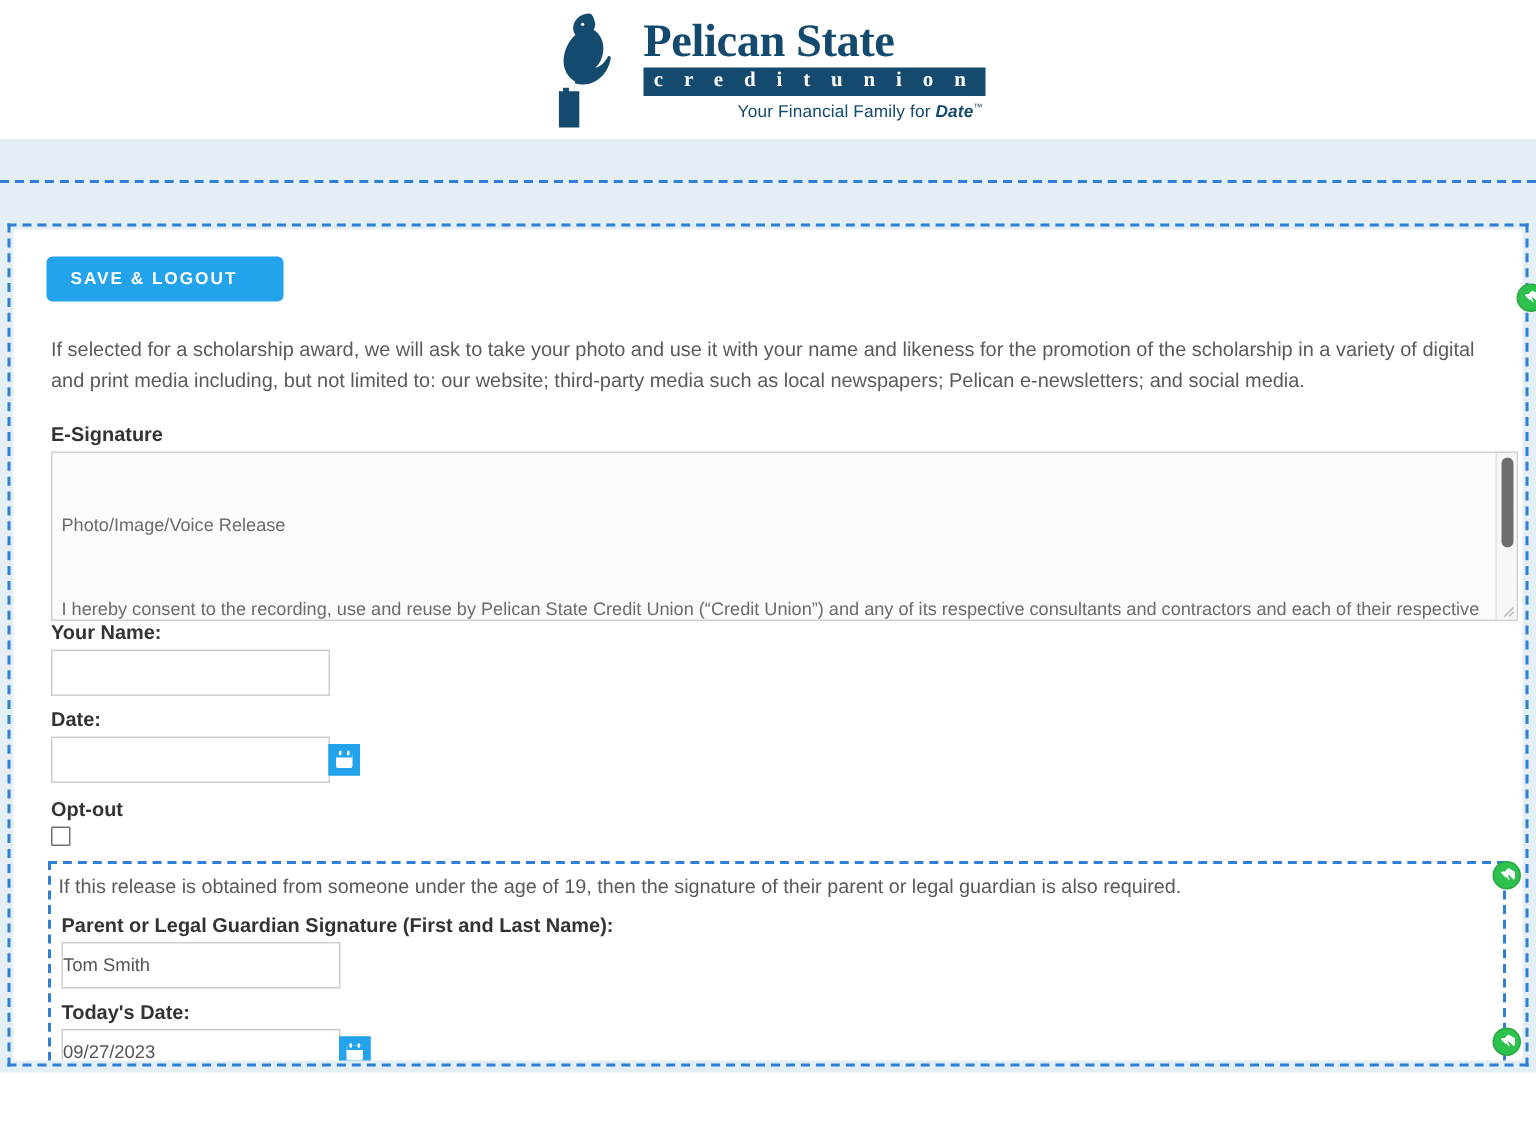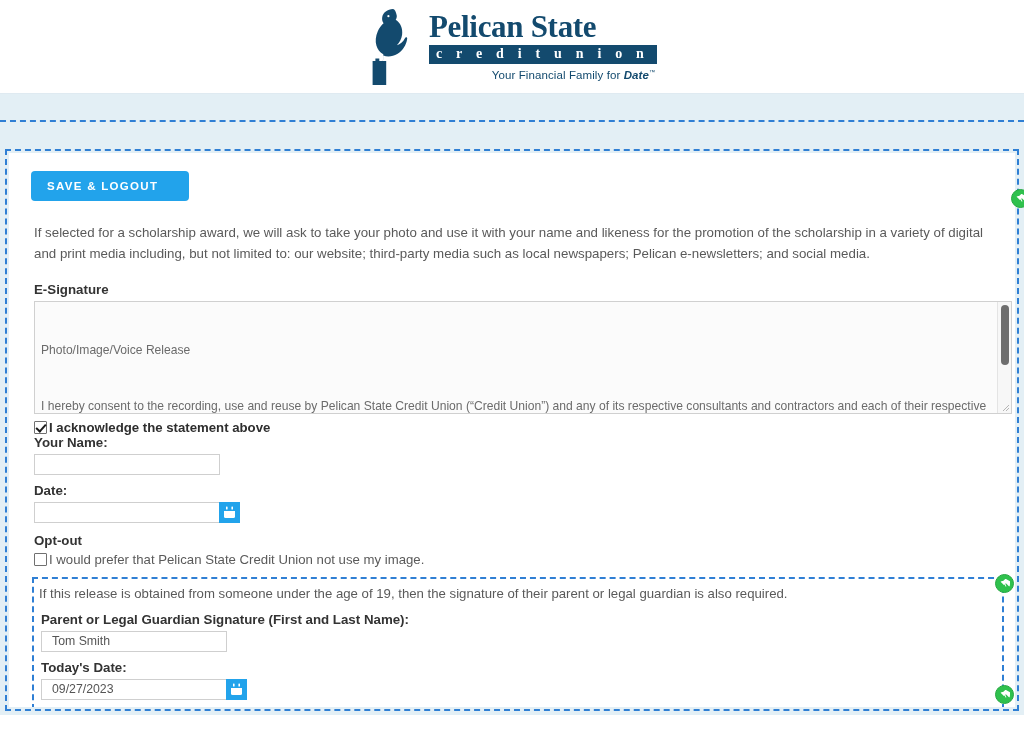--- a/index.html
+++ b/index.html
@@ -211,27 +211,27 @@
     border: solid #1b1b1b;
     border-width: 0 2px 2px 0;
     transform: rotate(42deg);
   }
   .cb-ack-text { font-weight: 700; color: #2e2e2e; }
   .cb-opt-text { color: #5a5a5a; font-weight: 400; }
 
   
   .inp {
     width: 186px;
-    height: 21px;
+    height: 31px;
     border: 1px solid #cfcfcf;
     background: #ffffff;
     font-family: "Liberation Sans", sans-serif;
     font-size: 12.3px;
     color: #555555;
-    padding: 0 10px;
+    padding: 0 0;
     margin-left: 3px;
     display: block;
     outline: none;
   }
   .date-row {
     display: flex;
     align-items: center;
     margin-left: 0;
   }
   .date-inp { width: 186px; }
@@ -322,45 +322,40 @@
           <div>I hereby consent to the recording, use and reuse by Pelican State Credit Union (“Credit Union”) and any of its respective consultants and contractors and each of their respective employees, contractors, agents, officers, and directors (collectively, the “Parties”) of my voice, actions, photograph, likeness, name, appearance, biographical material, and any information regarding me, my account(s) at the Credit Union, my relationship with the Credit Union or any of its employees, agents, officers, or directors (collectively, “my information”), as altered, edited, or amended from time to time by the Parties. I understand that the use of my information may include, but not be limited to photographs, videos, newspaper articles, brochures, displays, television, radio, internet, computer or other media formats, or any other public community relations material. I further agree that the Parties exclusively own all right, title, and interest (including, without limitation, all copyrights) in and to</div>
         </div>
         <div class="ta-scroll">
           <div class="ta-thumb"></div>
         </div>
         <svg class="ta-grip" viewBox="0 0 10 10">
           <path stroke="#b5b5b5" stroke-width="1" d="M9 3L3 9M9 6L6 9"></path>
         </svg>
       </div>
 
-      <div class="cb-row">
-        <span class="cb checked"></span>
-        <span class="cb-ack-text">I acknowledge the statement above</span>
-      </div>
 
       <div class="fld-label mt12">Your Name:</div>
       <input class="inp" type="text" value="" style="">
 
       <div class="fld-label mt8">Date:</div>
       <div class="date-row">
         <input class="inp date-inp" type="text" value="" style="">
         <div class="cal-btn">
           <svg class="cal-svg" width="13" height="13" viewBox="0 0 13 13">
             <rect x="1" y="2" width="11" height="10" rx="1.5" fill="#ffffff"></rect>
             <rect x="1" y="2" width="11" height="3" fill="#22a3eb"></rect>
             <rect x="3" y="0.5" width="1.6" height="3" rx="0.6" fill="#ffffff"></rect>
             <rect x="8.4" y="0.5" width="1.6" height="3" rx="0.6" fill="#ffffff"></rect>
           </svg>
         </div>
       </div>
 
       <div class="fld-label mt10">Opt-out</div>
       <div class="cb-row" style="margin-top:2px;">
         <span class="cb"></span>
-        <span class="cb-opt-text">I would prefer that Pelican State Credit Union not use my image.</span>
       </div>
 
       
       <div class="guardian-block">
         <p class="guardian-note">If this release is obtained from someone under the age of 19, then the signature of their parent or legal guardian is also required.</p>
 
         <div class="fld-label">Parent or Legal Guardian Signature (First and Last Name):</div>
         <input class="inp" type="text" value="Tom Smith" style="">
 
         <div class="fld-label mt8">Today's Date:</div>

